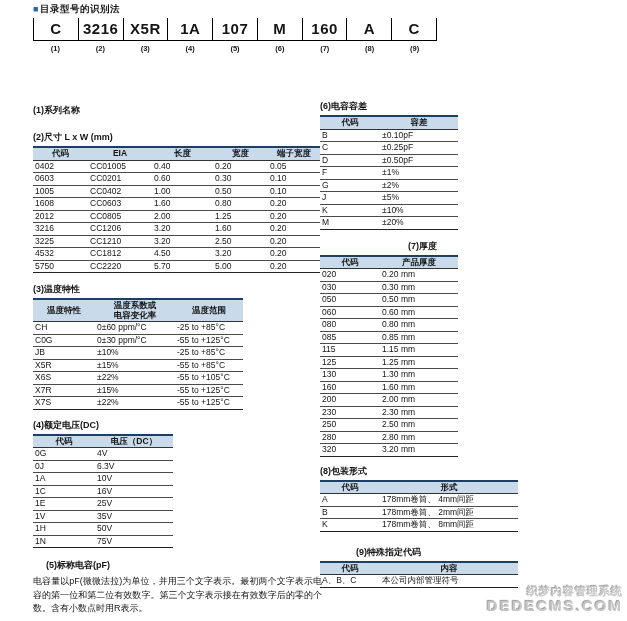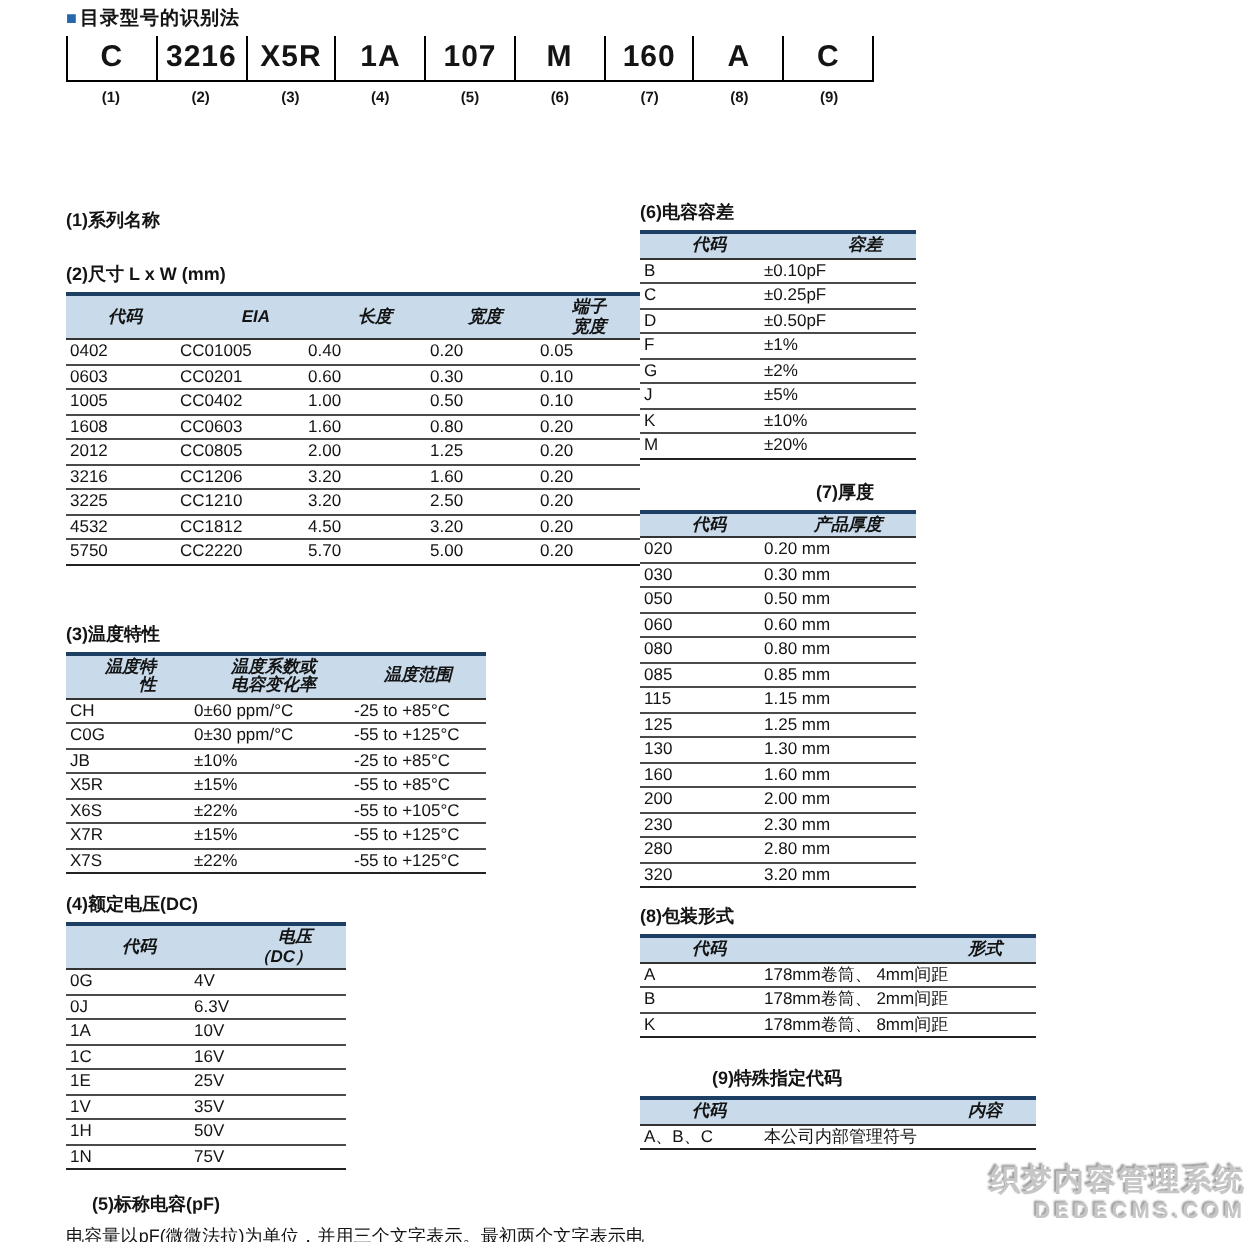--- a/index.html
+++ b/index.html
@@ -40,24 +40,23 @@
 
   
   table.t {
     border-collapse: collapse; table-layout: fixed;
     font-size: 8.5px; margin-top: 2px;
   }
   table.t th {
     background: var(--header-bg, #c9dbeb);
     border-top: 2px solid var(--border-dark, #1c3f63);
     border-bottom: 1px solid #333;
-    font-weight: bold; text-align: right;
-    padding: 1px 17px; line-height: 9.5px;
+    font-weight: bold; text-align: center;
+    padding: 1px 2px; line-height: 9.5px;
     white-space: pre-line;
-    font-style: italic;
   }
   table.t td {
     border-bottom: 1px solid #4a4a4a;
     padding: 1px 2px; line-height: 9.5px; white-space: nowrap;
   }
   table.t tbody tr:last-child td { border-bottom: 1.4px solid #222; }
 
   .t2 { width: 287px; }
   .t2 th:nth-child(1) { width: 55px; } .t2 th:nth-child(2) { width: 64px; }
   .t2 th:nth-child(3) { width: 61px; } .t2 th:nth-child(4) { width: 55px; }
@@ -71,37 +70,37 @@
   .t8 th:nth-child(1), .t9 th:nth-child(1) { width: 60px; }
 
   
   .para { margin-top: 3px; font-size: 9px; line-height: 13.5px; text-align: justify; }
   .examples { margin-top: 14px; font-size: 8.5px; }
   .ex-line { line-height: 13px; white-space: nowrap; }
   .ex-line:not(:first-child) { padding-left: 26px; }
 
   
   .gap-s2 { margin-top: 14px; }
-  .gap-s3 { margin-top: 28px; }
+  .gap-s3 { margin-top: 10px; }
   .gap-s4 { margin-top: 9px; }
   .gap-s5 { margin-top: 11px; padding-left: 13px; }
   .gap-s7 { margin-top: 10px; text-align: center; }
   .gap-s8 { margin-top: 8px; }
   .gap-s9 { margin-top: 14px; padding-left: 36px; }
 
   
   .watermark {
     position: absolute; right: 4px; top: 583px;
     text-align: right; font-weight: bold;
     color: var(--watermark-gray, #c6c6c6);
     text-shadow: 1px 1px 0 #ffffff, -1px -1px 1px #9a9a9a;
     user-select: none;
   }
-  .wm1 { font-size: 15px; letter-spacing: 1px; line-height: 16px; }
-  .wm2 { font-size: 11px; letter-spacing: 2px; line-height: 14px; }
+  .wm1 { font-size: 11px; letter-spacing: 1px; line-height: 16px; }
+  .wm2 { font-size: 15px; letter-spacing: 2px; line-height: 14px; }
 </style>
 </head>
 <body>
 
 <div class="page">
 
   <div class="doc-title">
     <span class="bullet">■</span><span>目录型号的识别法</span>
   </div>
 
@@ -407,20 +406,24 @@
           </tr>
           <tr>
             <td>200</td>
             <td>2.00 mm</td>
           </tr>
           <tr>
             <td>230</td>
             <td>2.30 mm</td>
           </tr>
           <tr>
+            <td>250</td>
+            <td>2.50 mm</td>
+          </tr>
+          <tr>
             <td>280</td>
             <td>2.80 mm</td>
           </tr>
           <tr>
             <td>320</td>
             <td>3.20 mm</td>
           </tr>
         </tbody>
     </table>
 

